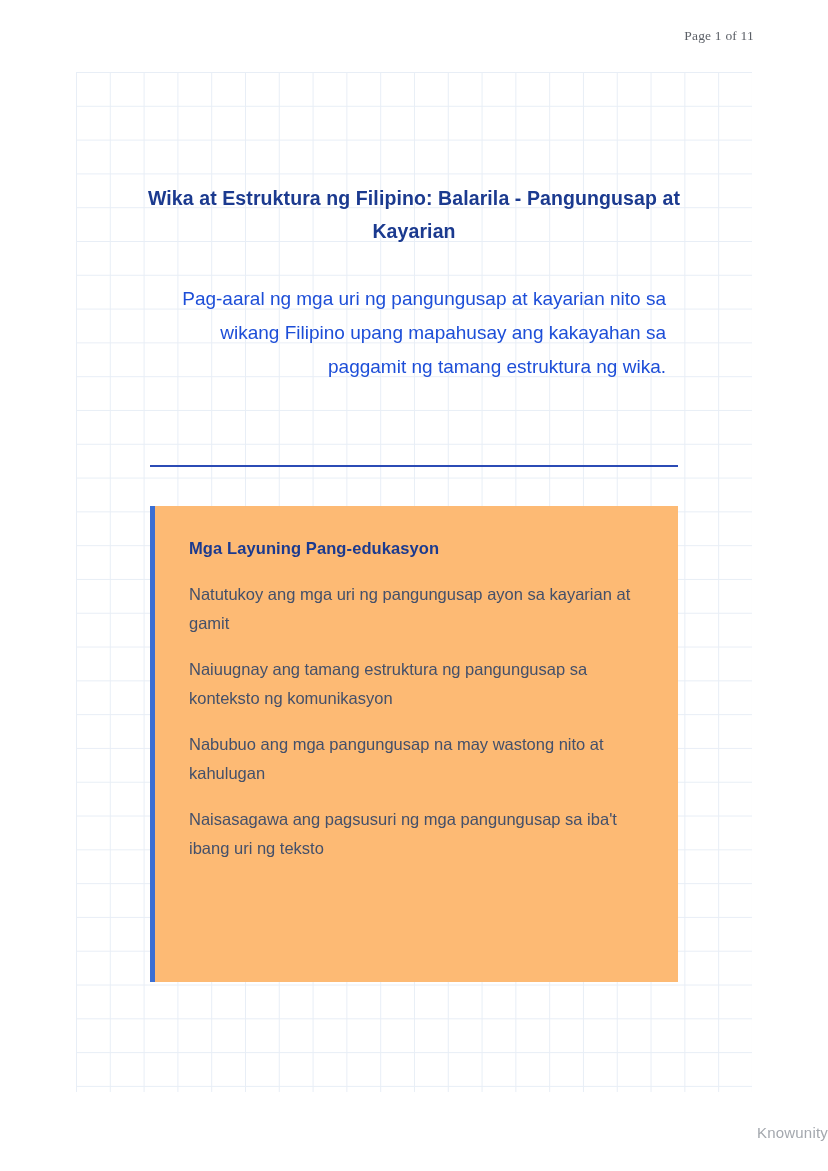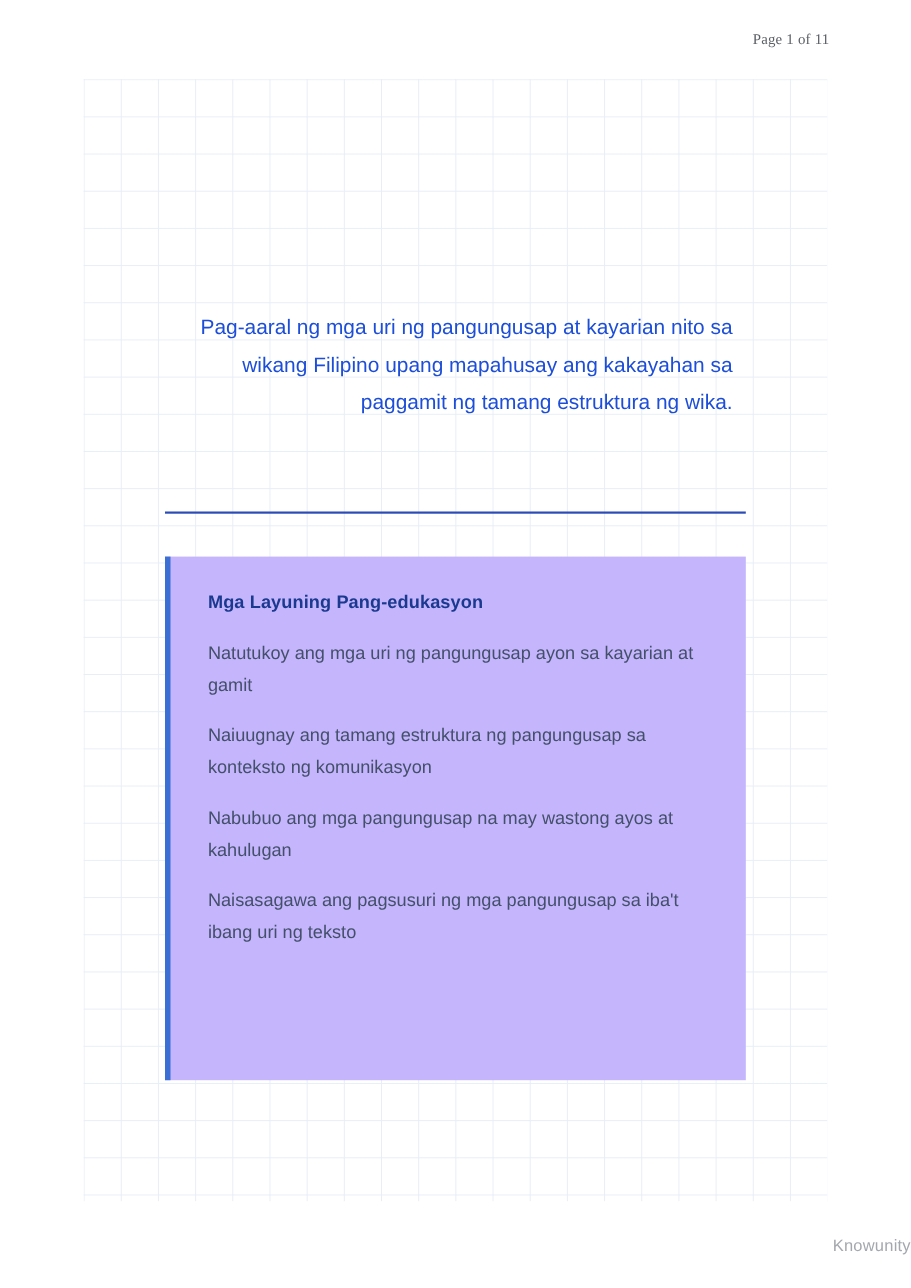--- a/index.html
+++ b/index.html
@@ -94,21 +94,21 @@
     background: #2b4bb5;
   }
 
   
   .objectives {
     position: absolute;
     left: 74px;
     top: 434px;
     width: 528px;
     height: 476px;
-    background: #c4b5fd;
+    background: #fdba74;
     box-sizing: border-box;
     border-left: 5px solid #3b6fd4;
   }
   .objectives-inner {
     padding: 33px 34px 0 34px;
   }
   .objectives-title {
     font-size: 16.5px;
     font-weight: bold;
     color: #1b3a8f;
@@ -139,32 +139,33 @@
 <body>
 
 <div class="page">
 
   <div class="page-indicator">Page 1 of 11</div>
 
   <div class="grid-area"></div>
 
   <div class="content">
 
+    <div class="doc-title">Wika at Estruktura ng Filipino: Balarila - Pangungusap at Kayarian</div>
 
     <div class="doc-subtitle">Pag-aaral ng mga uri ng pangungusap at kayarian nito sa wikang Filipino upang mapahusay ang kakayahan sa paggamit ng tamang estruktura ng wika.</div>
 
     <div class="divider"></div>
 
     <div class="objectives">
       <div class="objectives-inner">
         <div class="objectives-title">Mga Layuning Pang-edukasyon</div>
 
         <div class="objective-item">Natutukoy ang mga uri ng pangungusap ayon sa kayarian at gamit</div>
         <div class="objective-item">Naiuugnay ang tamang estruktura ng pangungusap sa konteksto ng komunikasyon</div>
-        <div class="objective-item">Nabubuo ang mga pangungusap na may wastong ayos at kahulugan</div>
+        <div class="objective-item">Nabubuo ang mga pangungusap na may wastong nito at kahulugan</div>
         <div class="objective-item">Naisasagawa ang pagsusuri ng mga pangungusap sa iba't ibang uri ng teksto</div>
       </div>
     </div>
 
   </div>
 
   <div class="footer-brand">Knowunity</div>
 
 </div>
 

